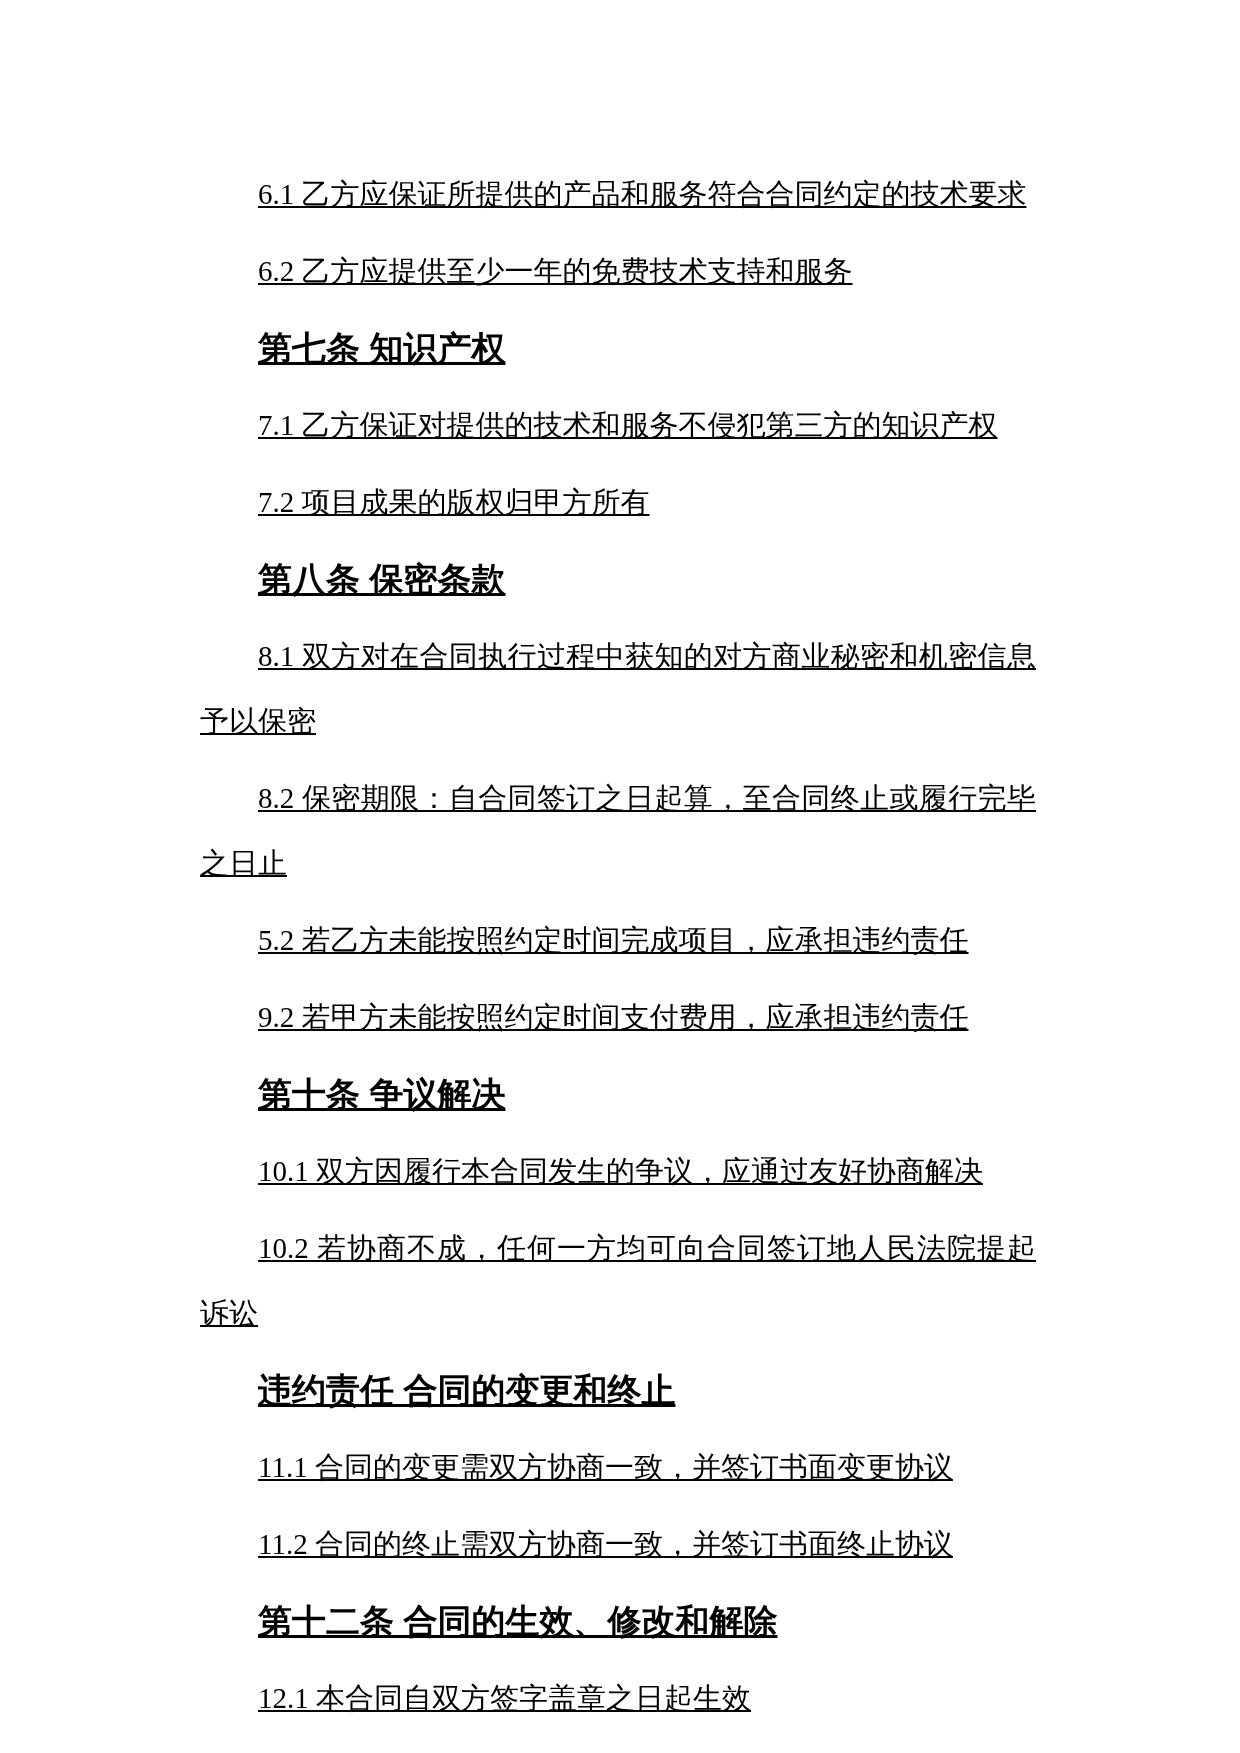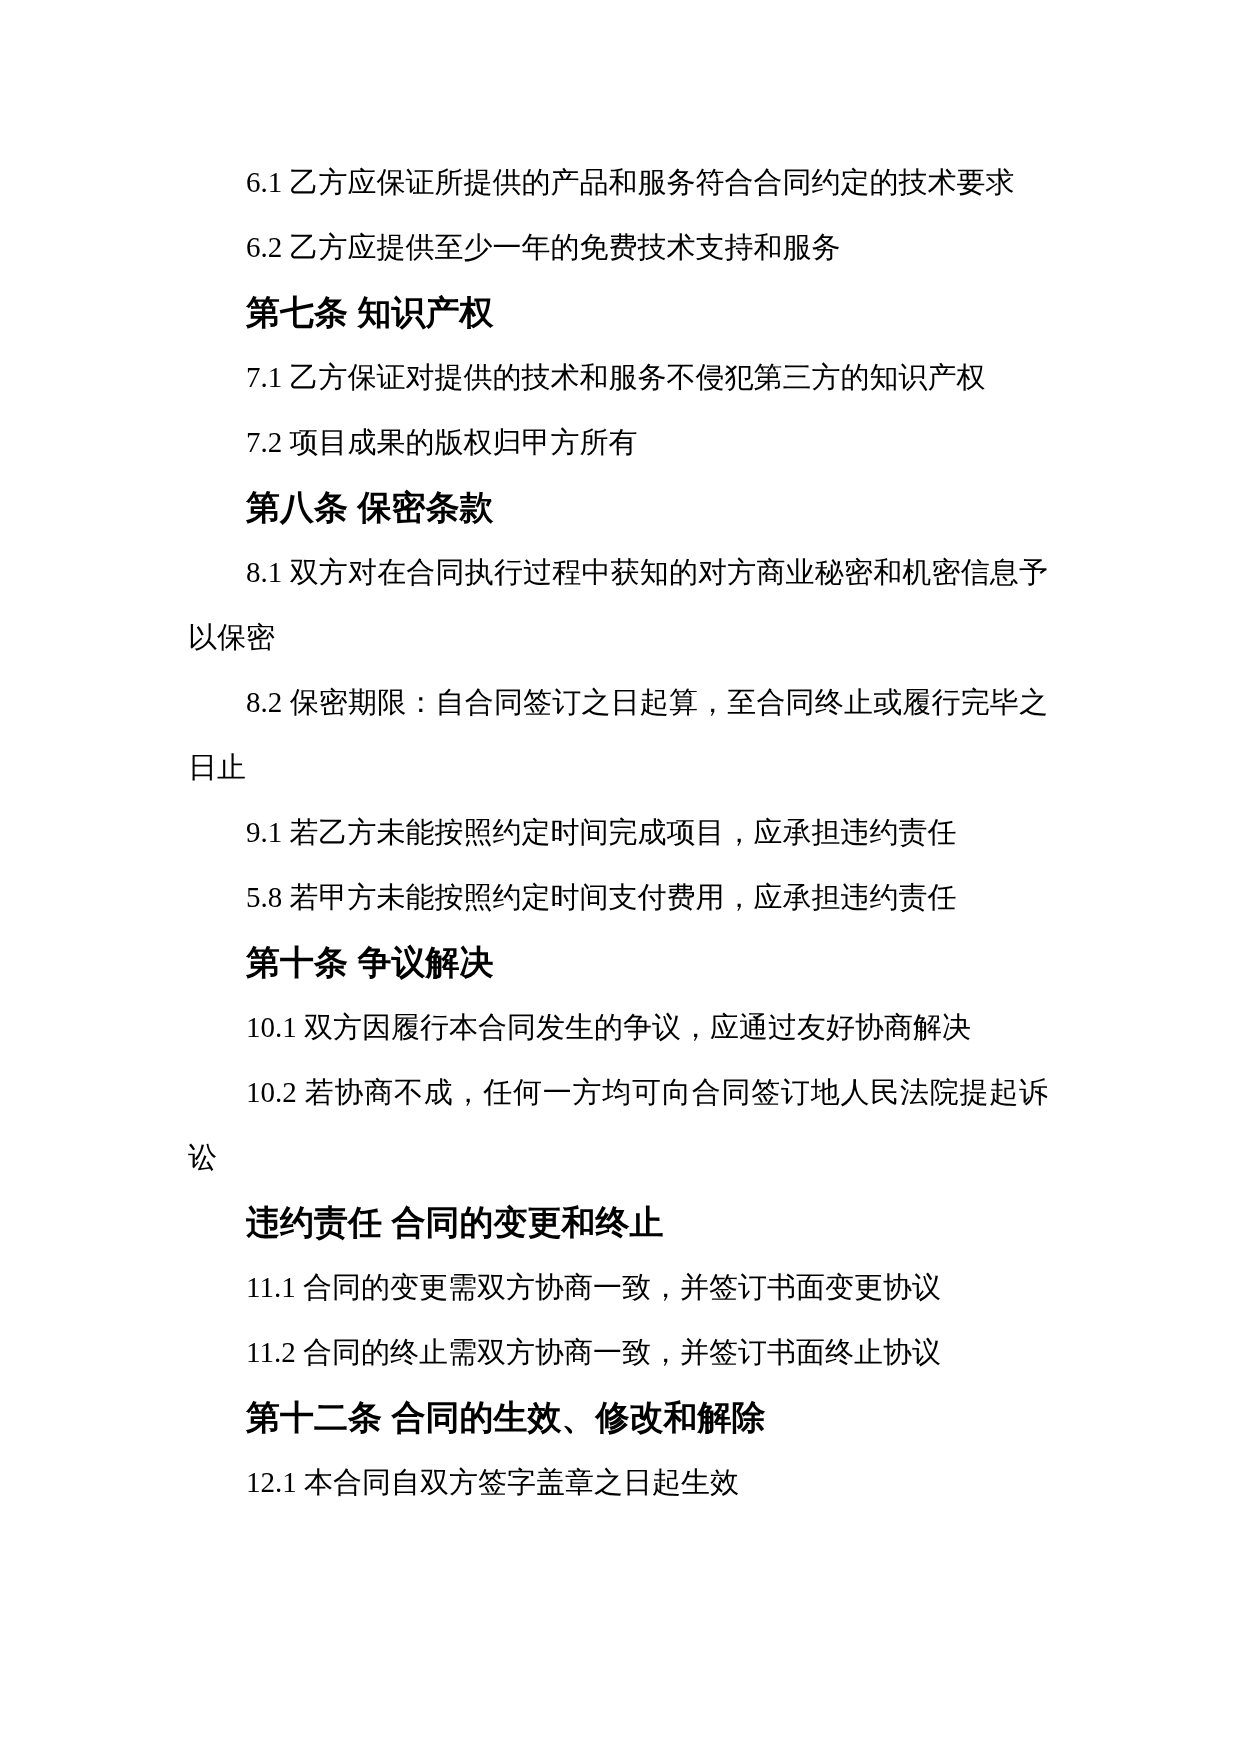--- a/index.html
+++ b/index.html
@@ -15,51 +15,52 @@
     color: #000000;
     overflow: hidden;
   }
   .page {
     position: absolute;
     left: 188px;
     top: 150px;
     width: 860px;
   }
   .para {
-    margin: 0;
+    margin: 12px;
     padding: 0;
     font-size: 29px;
     line-height: 65px;
     text-indent: 58px;            
     text-align: justify;
     text-align-last: left;
     letter-spacing: 0;
     word-break: break-all;
     color: #000000;
+    text-decoration: underline;
   }
   .para.heading {
     font-family: "Liberation Sans", sans-serif;
     font-weight: bold;
     font-size: 34px;
   }
 </style>
 </head>
 <body>
 
 <div class="page">
   <p class="para">6.1 乙方应保证所提供的产品和服务符合合同约定的技术要求</p>
   <p class="para">6.2 乙方应提供至少一年的免费技术支持和服务</p>
   <p class="para heading">第七条 知识产权</p>
   <p class="para">7.1 乙方保证对提供的技术和服务不侵犯第三方的知识产权</p>
   <p class="para">7.2 项目成果的版权归甲方所有</p>
   <p class="para heading">第八条 保密条款</p>
   <p class="para">8.1 双方对在合同执行过程中获知的对方商业秘密和机密信息予以保密</p>
   <p class="para">8.2 保密期限：自合同签订之日起算，至合同终止或履行完毕之日止</p>
-  <p class="para">9.1 若乙方未能按照约定时间完成项目，应承担违约责任</p>
-  <p class="para">5.8 若甲方未能按照约定时间支付费用，应承担违约责任</p>
+  <p class="para">5.2 若乙方未能按照约定时间完成项目，应承担违约责任</p>
+  <p class="para">9.2 若甲方未能按照约定时间支付费用，应承担违约责任</p>
   <p class="para heading">第十条 争议解决</p>
   <p class="para">10.1 双方因履行本合同发生的争议，应通过友好协商解决</p>
   <p class="para">10.2 若协商不成，任何一方均可向合同签订地人民法院提起诉讼</p>
   <p class="para heading">违约责任 合同的变更和终止</p>
   <p class="para">11.1 合同的变更需双方协商一致，并签订书面变更协议</p>
   <p class="para">11.2 合同的终止需双方协商一致，并签订书面终止协议</p>
   <p class="para heading">第十二条 合同的生效、修改和解除</p>
   <p class="para">12.1 本合同自双方签字盖章之日起生效</p>
 </div>
 

